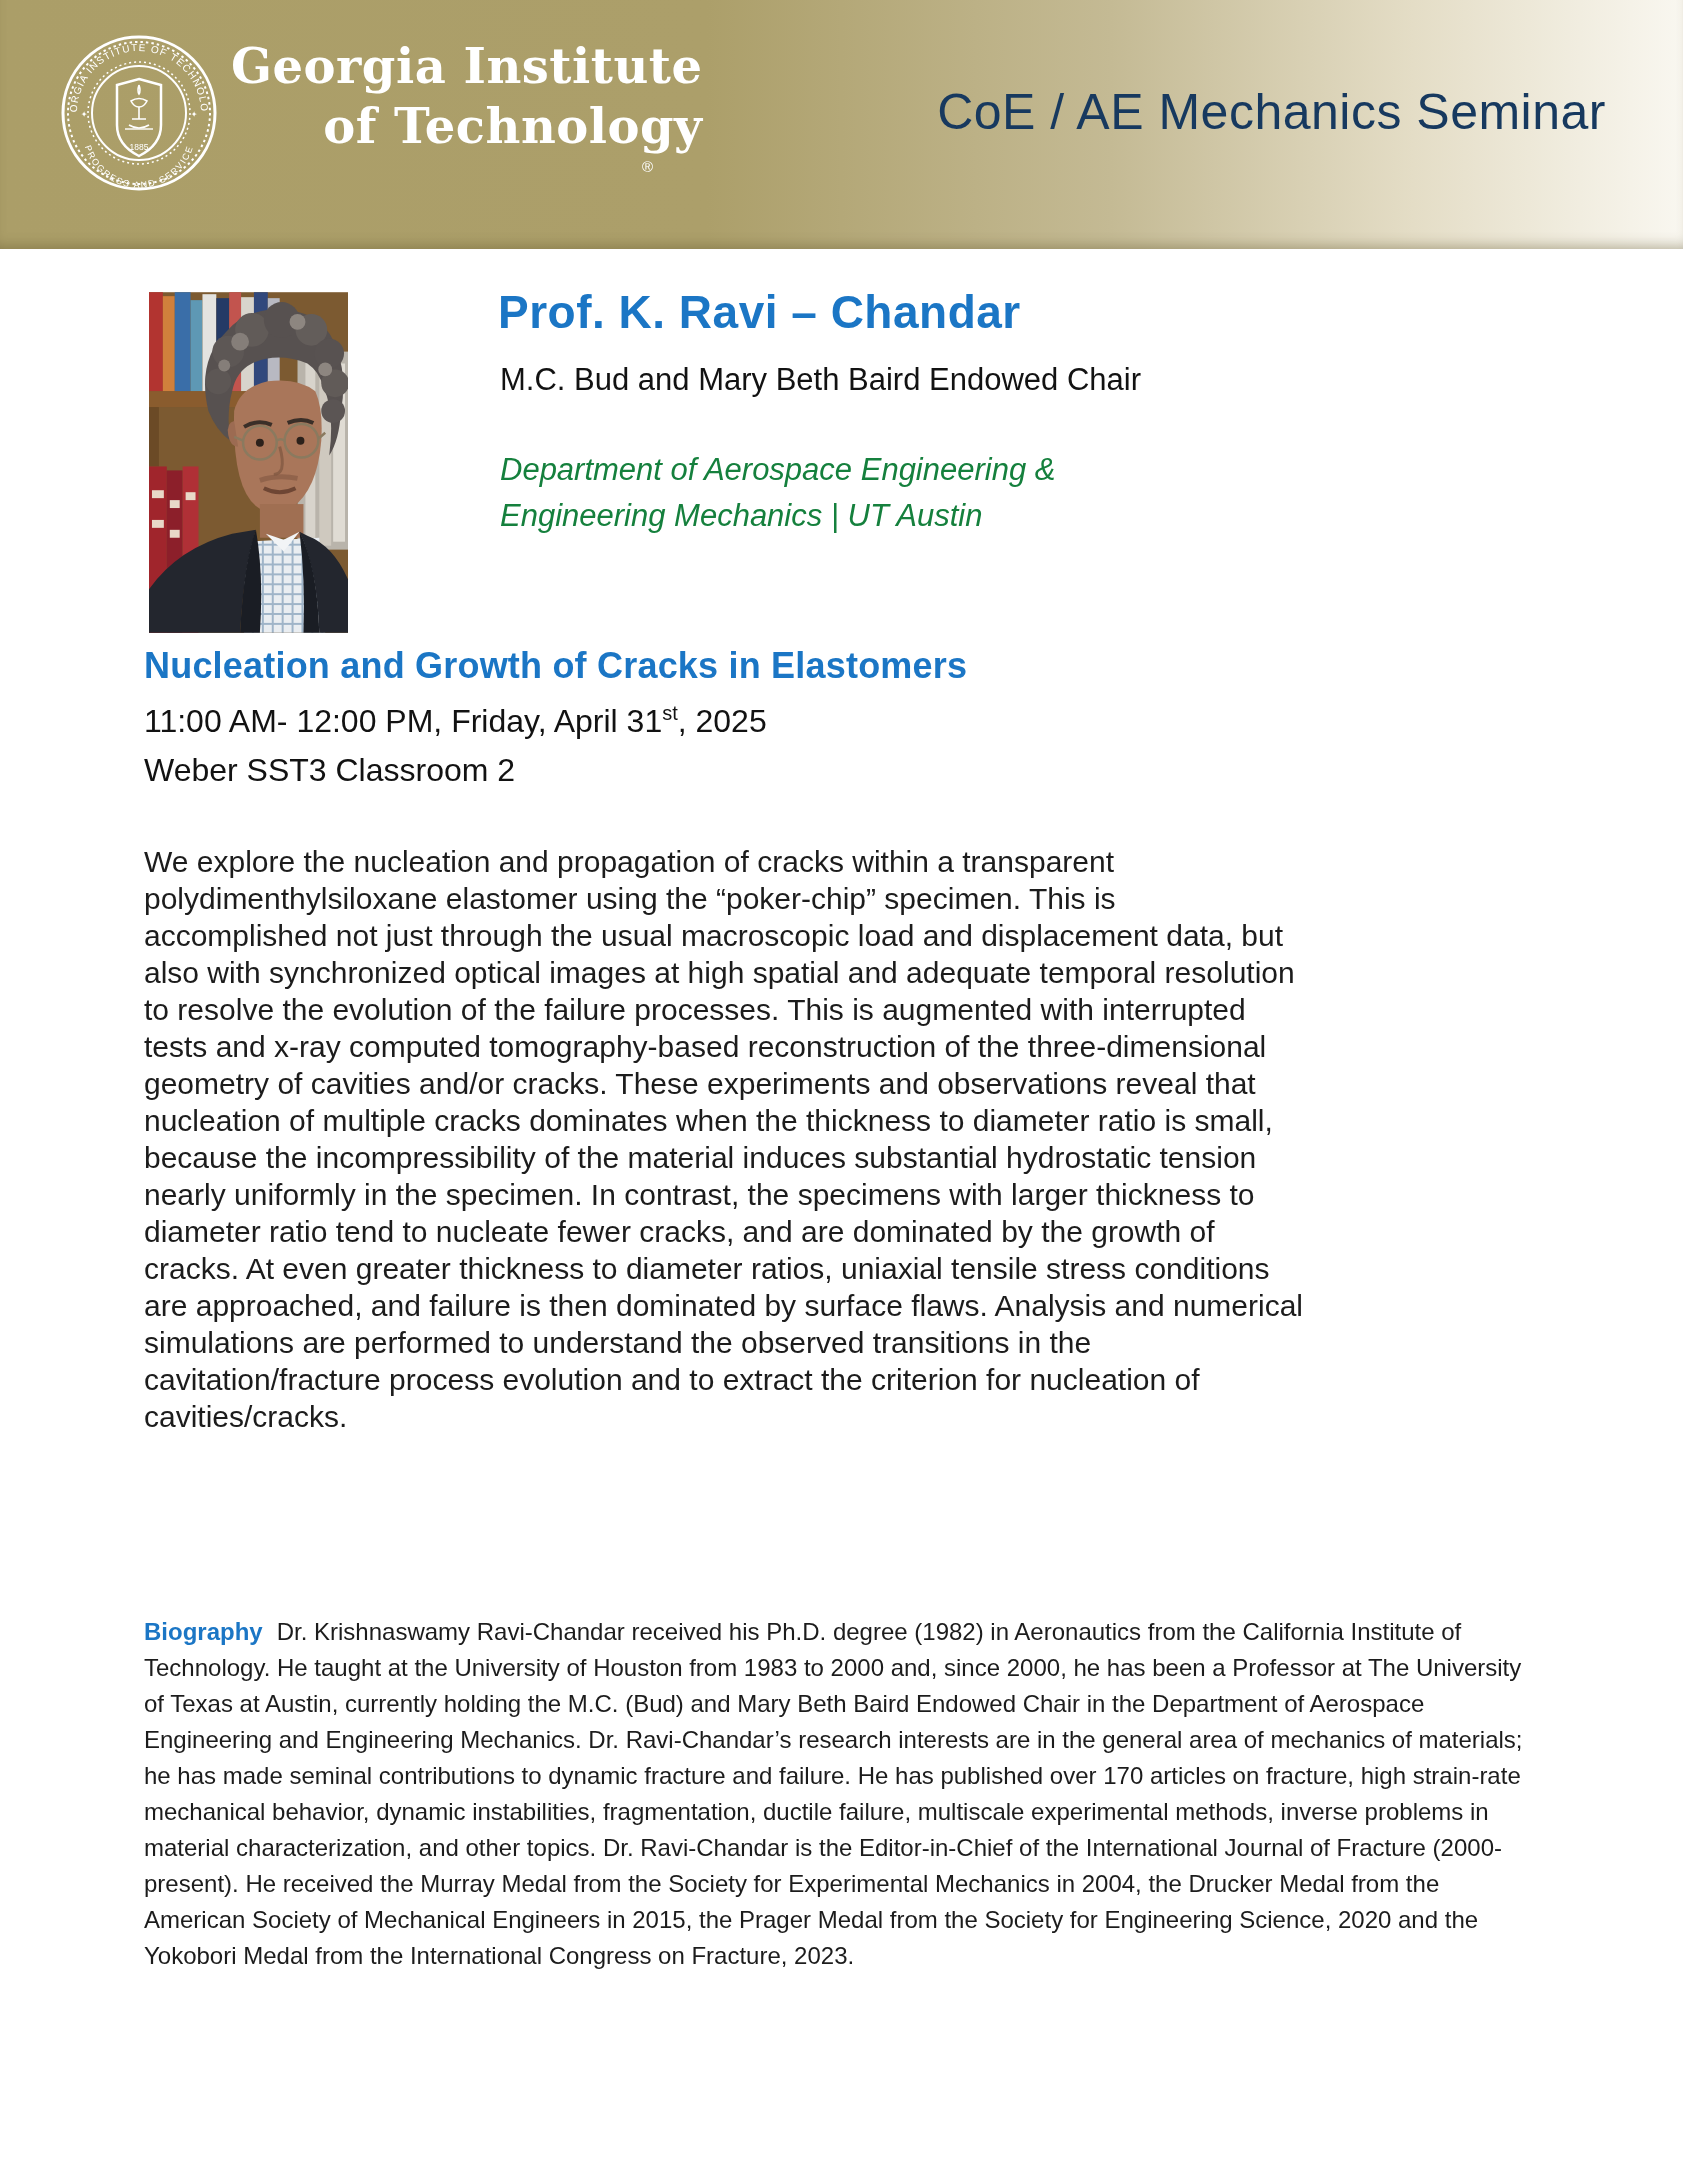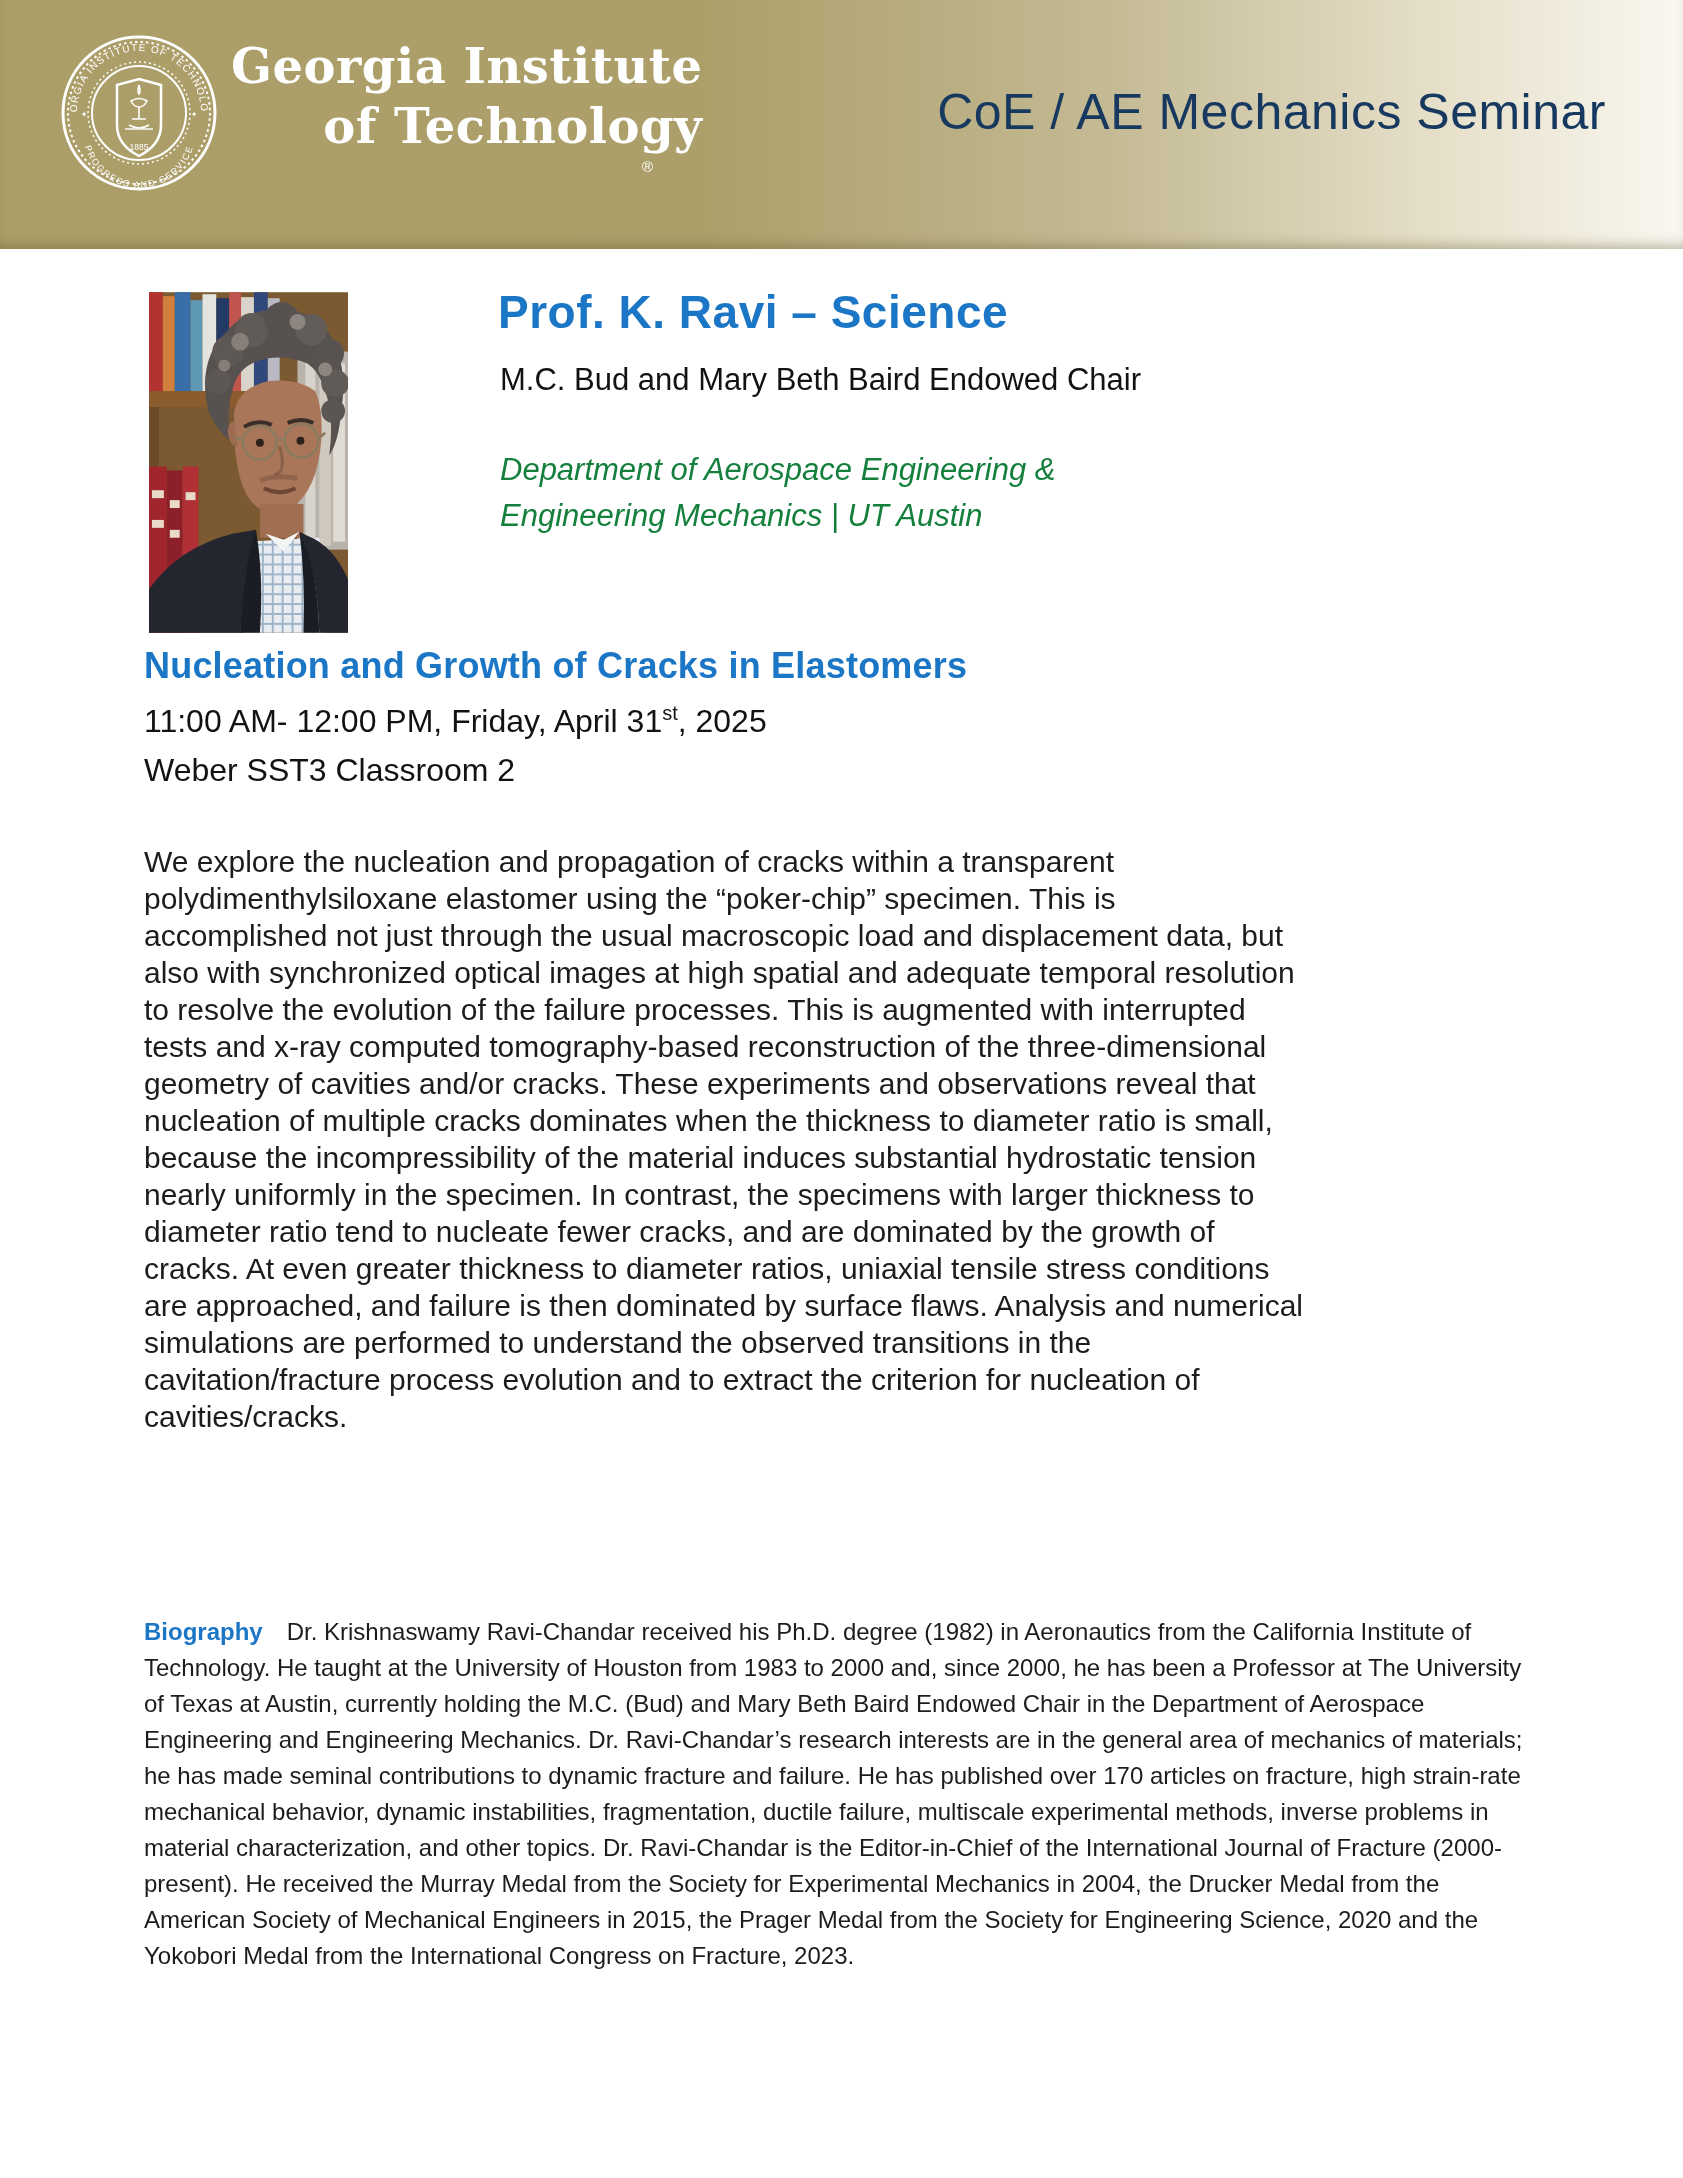--- a/index.html
+++ b/index.html
@@ -49,21 +49,21 @@
   
   .abstract{
     position:absolute;left:144px;top:843px;width:1460px;
     font-size:30px;line-height:37px;color:#1c1c1c;white-space:pre-line;
   }
   
   .bio{
     position:absolute;left:144px;top:1614px;width:1381px;
     font-size:24px;line-height:36px;color:#1c1c1c;text-align:left;
   }
-  .bio-label{color:#1b76c5;font-weight:700;margin-right:24px;}
+  .bio-label{color:#1b76c5;font-weight:700;margin-right:14px;}
 </style>
 </head>
 <body>
 
 <div id="page">
 
   <div class="header">
 
     <svg class="seal" viewBox="0 0 160 160">
       <g fill="none" stroke="#ffffff">
@@ -180,21 +180,21 @@
       <path d="M96 252 L172 248 L178 344 L96 344 Z" fill="url(#check)"></path>
       <path d="M118 244 L136 262 L152 242 L136 250 Z" fill="#f2f4f6"></path>
 
       <path d="M0 344 L0 300 Q30 258 84 244 L108 240 Q96 276 92 344 Z" fill="#23262e"></path>
       <path d="M201 344 L201 290 Q186 256 160 246 L152 242 Q170 280 172 344 Z" fill="#23262e"></path>
       <path d="M108 240 Q116 286 112 344 L92 344 Q96 270 108 240 Z" fill="#1a1d24"></path>
       <path d="M152 242 Q158 290 156 344 L172 344 Q170 276 152 242 Z" fill="#1a1d24"></path>
     </g>
   </svg>
 
-  <div class="speaker-name">Prof. K. Ravi – Science</div>
+  <div class="speaker-name">Prof. K. Ravi – Chandar</div>
   <div class="chair-title">M.C. Bud and Mary Beth Baird Endowed Chair</div>
   <div class="affiliation">Department of Aerospace Engineering &amp;
 Engineering Mechanics | UT Austin</div>
 
   <div class="seminar-title">Nucleation and Growth of Cracks in Elastomers</div>
   <div class="seminar-datetime"><span>11:00 AM- 12:00 PM, Friday, April 31</span><sup>st</sup><span>, 2025</span></div>
   <div class="seminar-location">Weber SST3 Classroom 2</div>
 
   <div class="abstract">We explore the nucleation and propagation of cracks within a transparent
 polydimenthylsiloxane elastomer using the “poker-chip” specimen. This is

